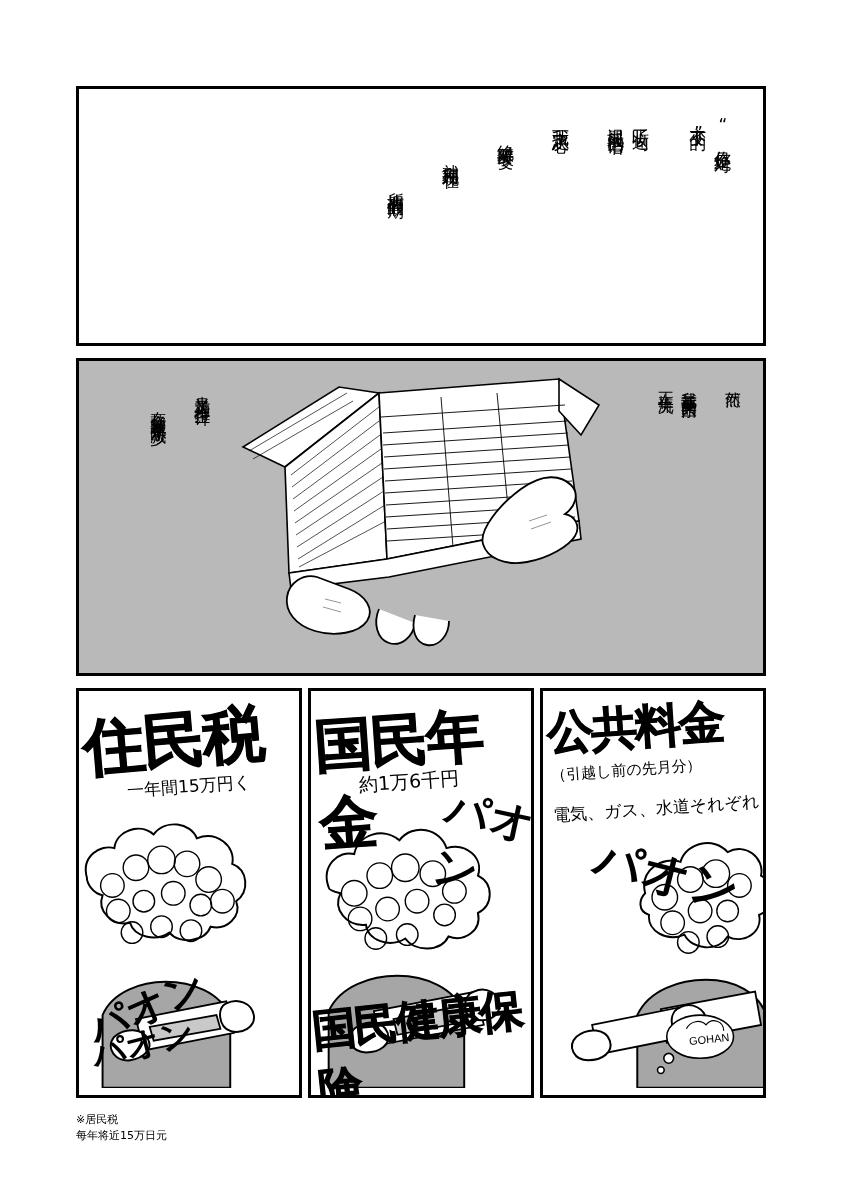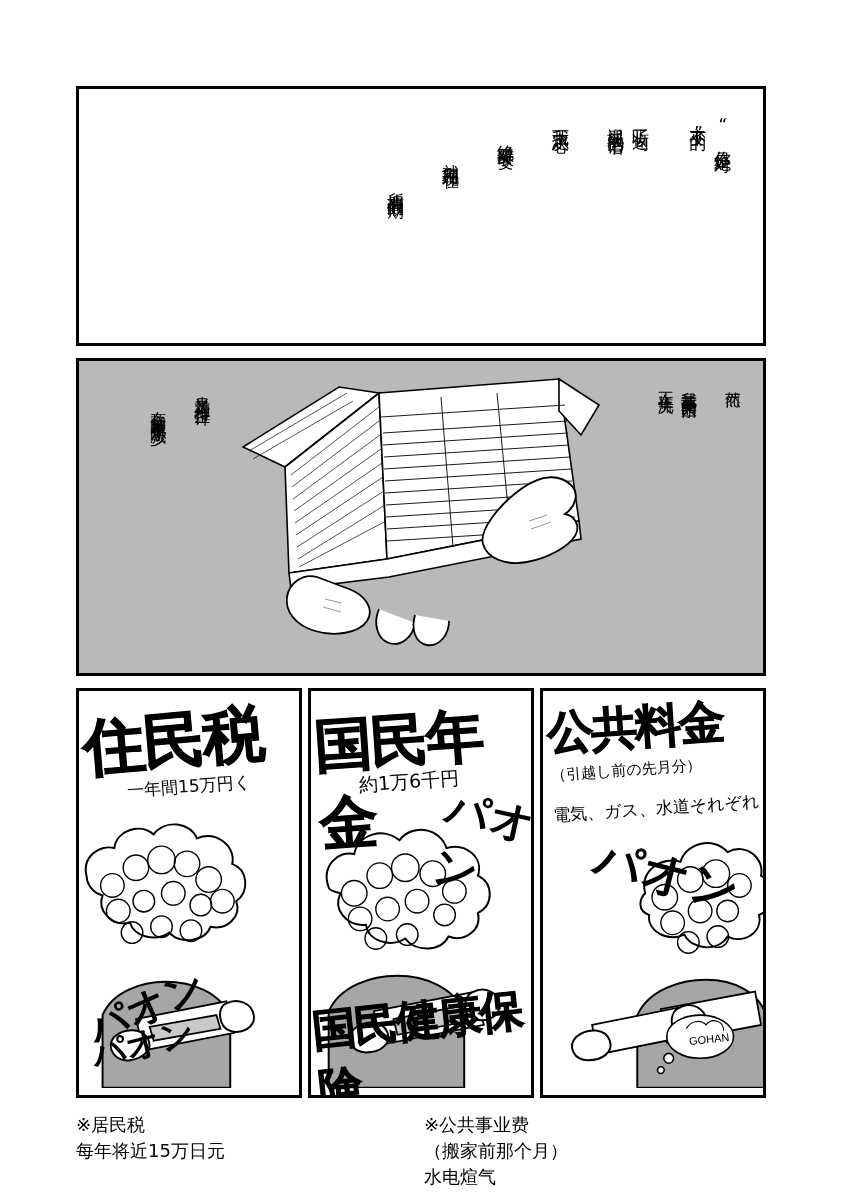--- a/index.html
+++ b/index.html
@@ -125,21 +125,21 @@
   .captions {
     position: absolute;
     left: 76px;
     top: 1112px;
     width: 690px;
     display: flex;
     gap: 6px;
   }
   .cap {
     flex: 1 1 0;
-    font-size: 18px;
+    font-size: 11px;
     line-height: 1.45;
     white-space: pre-line;
     font-family: "DejaVu Sans", sans-serif;
   }
 </style>
 </head>
 <body>
 
 <div class="page">
 
@@ -344,18 +344,15 @@
       <div class="sub1" style="left:8px; top:70px; font-size:15px;">（引越し前の先月分）</div>
       <div class="sub1" style="left:10px; top:106px; font-size:17px;">電気、ガス、水道それぞれ</div>
       <div class="fx" style="left:50px; top:152px; font-size:48px; transform:rotate(14deg);">パオン</div>
       <div style="position:absolute; left:146px; top:342px; font-size:11px; font-family:'Liberation Sans',sans-serif; transform:rotate(-6deg);">GOHAN</div>
     </div>
   </div>
 
   <div class="captions">
     <div class="cap">※居民税
 每年将近15万日元</div>
-    <div class="cap">※公共事业费
-（搬家前那个月）
-水电煊气</div>
   </div>
 
 </div>
 
 </body></html>

